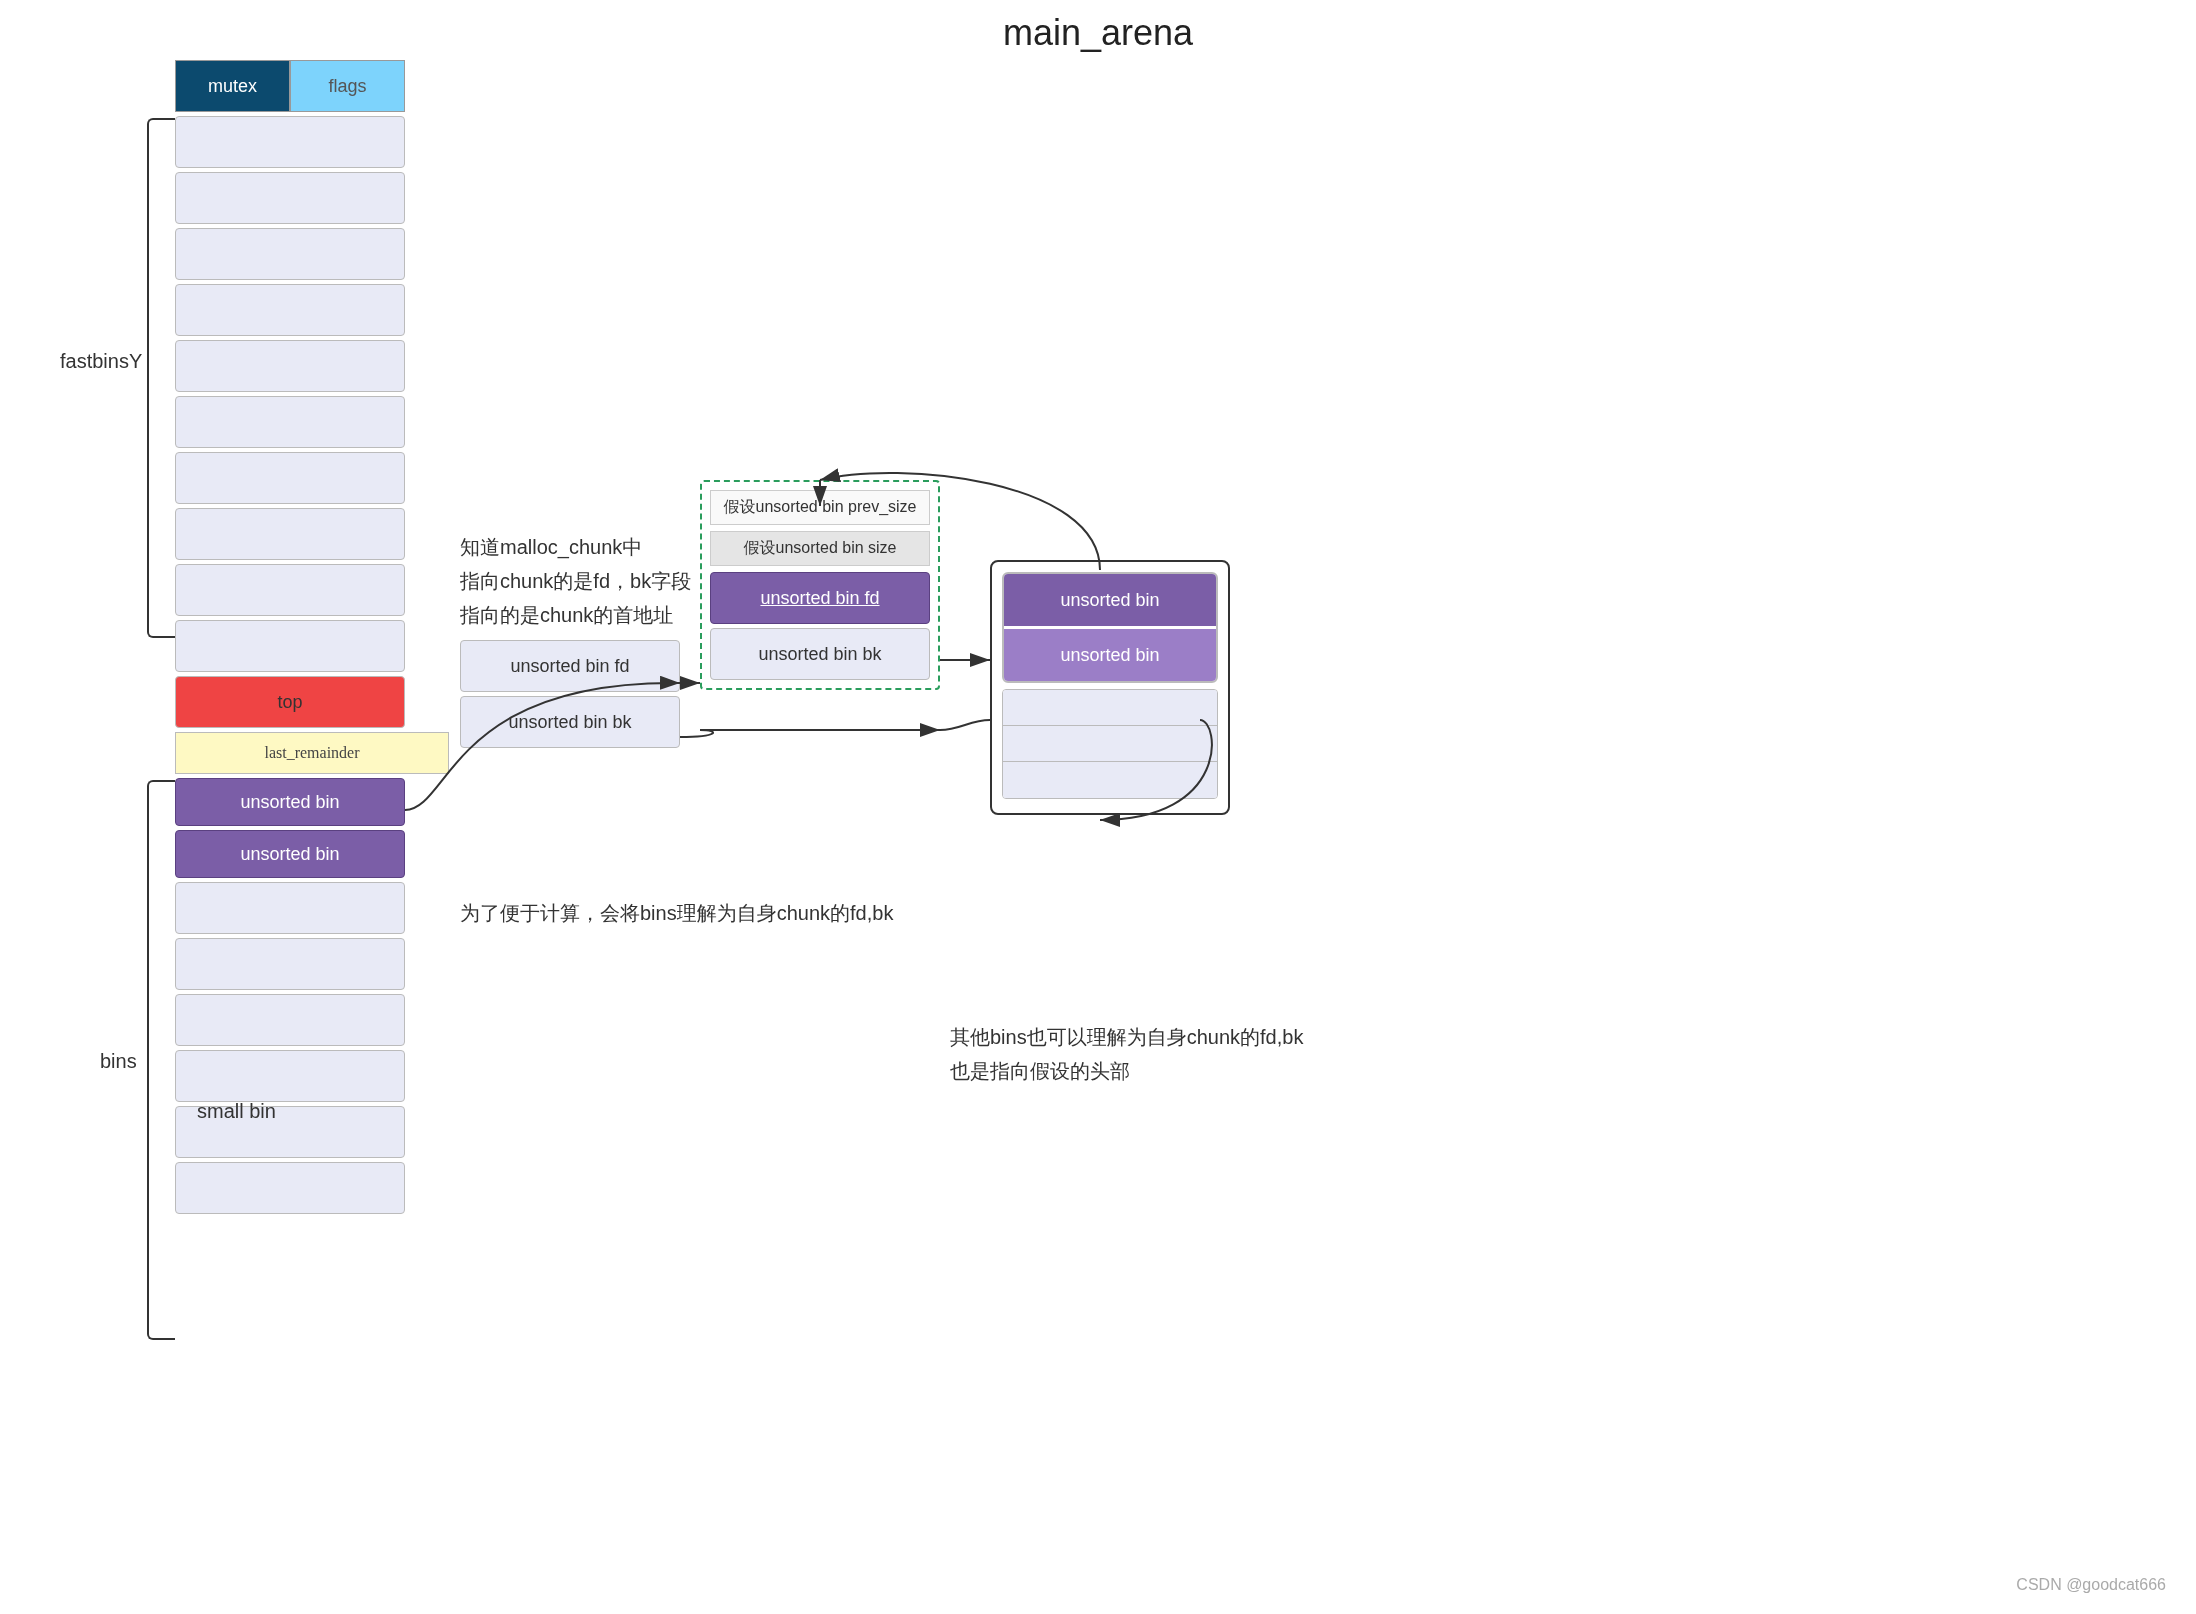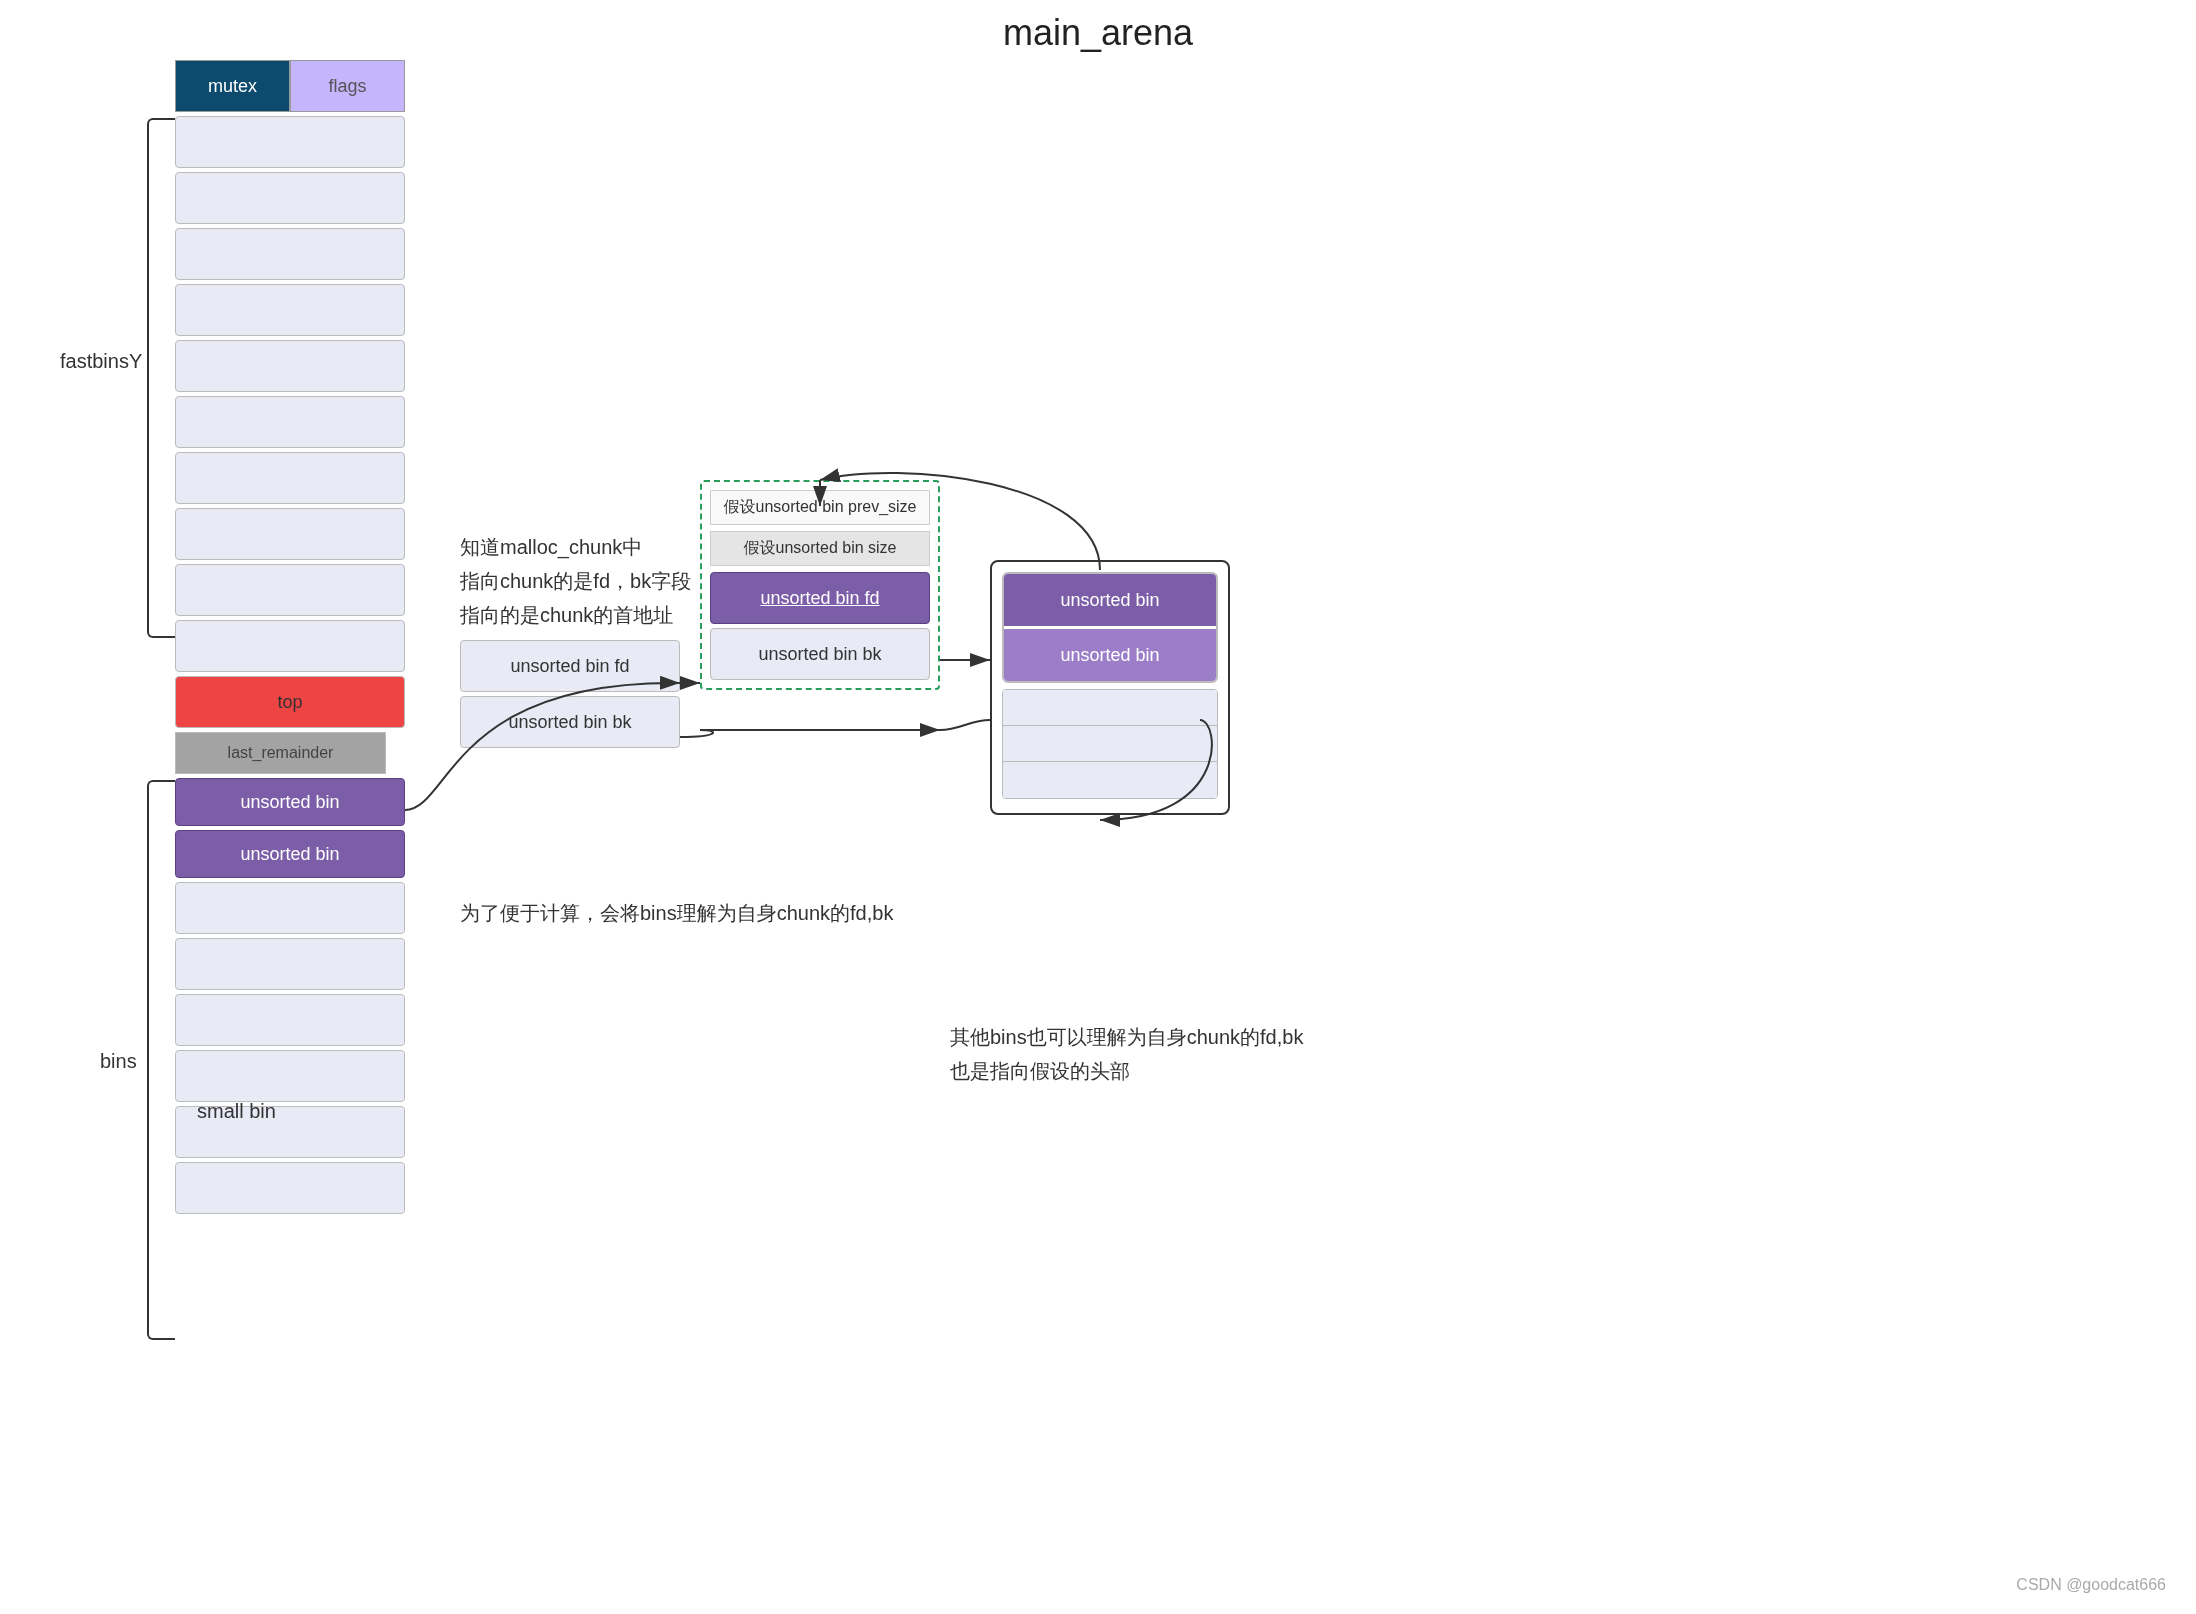--- a/index.html
+++ b/index.html
@@ -44,21 +44,21 @@
       flex: 1;
       display: flex;
       align-items: center;
       justify-content: center;
       font-size: 18px;
       color: #fff;
       font-weight: 500;
     }
 
     .cell-flags {
-      background: #c4b5fd;
+      background: #7dd3fc;
       border: 1.5px solid #999;
       flex: 1;
       display: flex;
       align-items: center;
       justify-content: center;
       font-size: 18px;
       color: #555;
     }
 
     .cell-plain {
@@ -78,30 +78,31 @@
       margin-bottom: 4px;
       border-radius: 4px;
       display: flex;
       align-items: center;
       justify-content: center;
       font-size: 18px;
       color: #333;
     }
 
     .cell-last-remainder {
-      background: #a3a3a3;
-      border: 1.5px solid #bbb;
-      width: 211px;
+      background: #fef9c3;
+      border: 1.5px solid #bbb;
+      width: 274px;
       height: 42px;
       margin-bottom: 4px;
       display: flex;
       align-items: center;
       justify-content: center;
       font-size: 16px;
       color: #444;
+      font-family: Liberation Serif, serif;
     }
 
     .cell-unsorted-bin {
       background: #7b5ea7;
       border: 1.5px solid #5a4080;
       width: 230px;
       height: 48px;
       margin-bottom: 4px;
       border-radius: 4px;
       display: flex;

